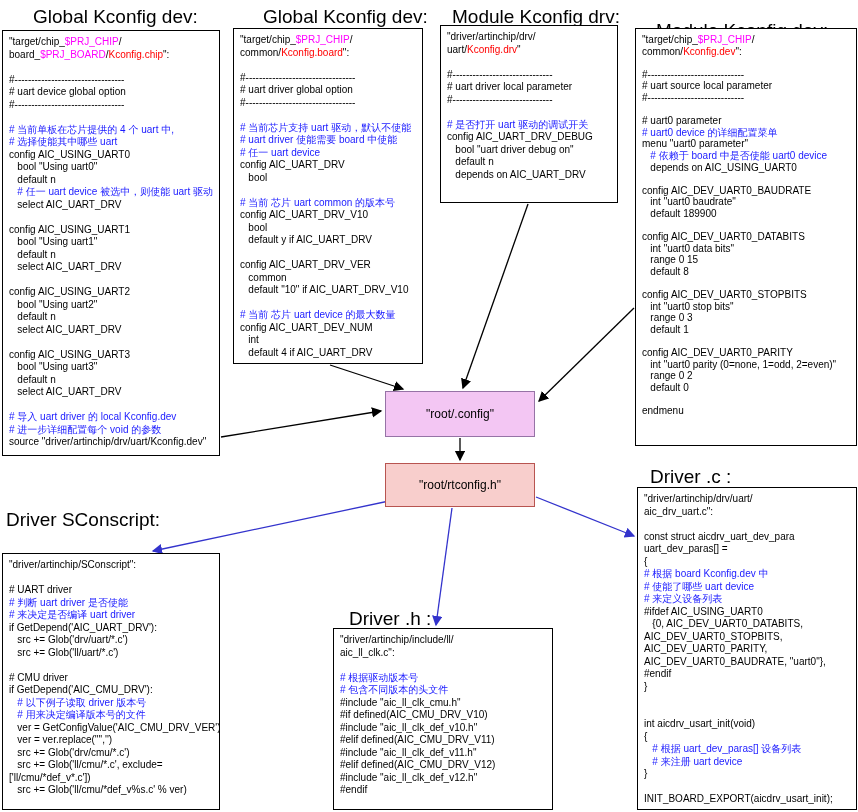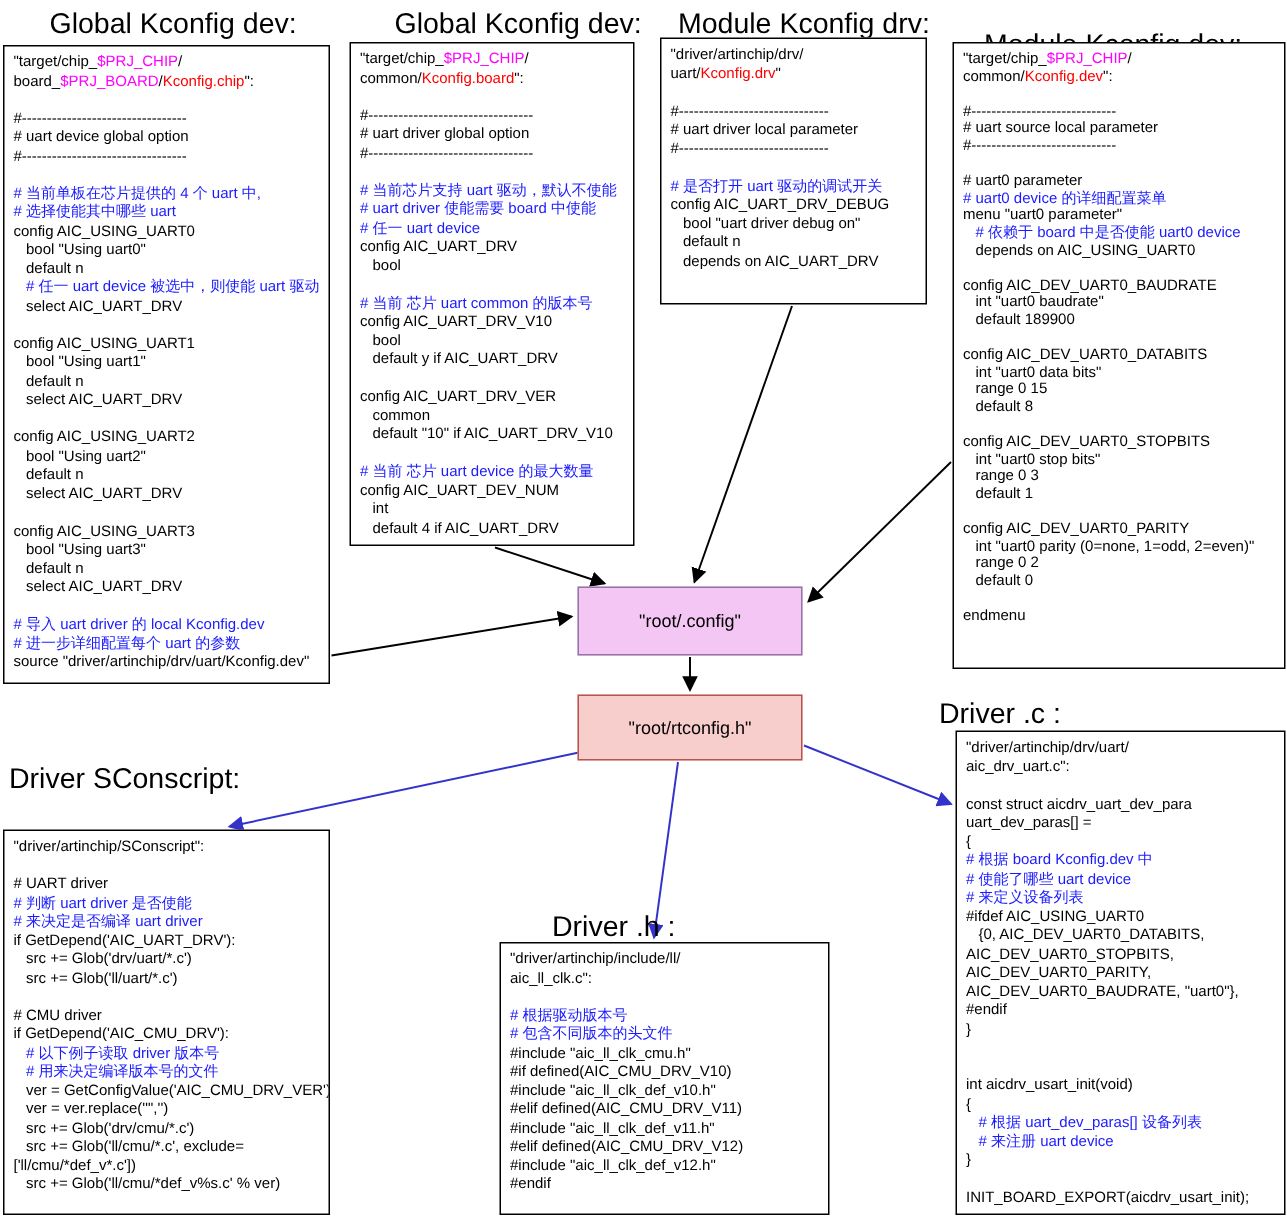--- a/index.html
+++ b/index.html
@@ -16,22 +16,22 @@
   .box-title{position:absolute;font-size:19px;color:#000;white-space:nowrap}
   .node{position:absolute;display:flex;align-items:center;justify-content:center;
         font-size:12px;text-align:center}
   #node-config{left:385px;top:391px;width:150px;height:46px;background:#f3c6f3;border:1px solid #9673a6}
   #node-rtconfig{left:385px;top:463px;width:150px;height:44px;background:#f8cecc;border:1px solid #b85450}
   #t0{left:33px;top:6px}   #b0{left:2px;top:30px;width:218px;height:426px}
   #t1{left:263px;top:6px}  #b1{left:233px;top:28px;width:190px;height:336px}
   #t2{left:452px;top:6px}  #b2{left:440px;top:25px;width:178px;height:178px}
   #t3{left:656px;top:20px}  #b3{left:635px;top:28px;width:222px;height:418px;--lh:11.6px}
   #t4{left:6px;top:509px}  #b4{left:2px;top:553px;width:218px;height:257px}
-  #t5{left:368px;top:608px}#b5{left:333px;top:628px;width:220px;height:182px}
-  #t6{left:626px;top:466px}#b6{left:637px;top:487px;width:220px;height:323px}
+  #t5{left:349px;top:608px}#b5{left:333px;top:628px;width:220px;height:182px}
+  #t6{left:650px;top:466px}#b6{left:637px;top:487px;width:220px;height:323px}
   svg.arrows{position:absolute;left:0;top:0;pointer-events:none}
 </style>
 </head>
 <body>
 
 <svg class="arrows" width="858" height="812">
   <defs>
     <marker id="mB" markerWidth="10" markerHeight="10" refX="7" refY="4" orient="auto">
       <path d="M0,0 L8,4 L0,8 z" fill="#000000"></path>
     </marker>
@@ -75,21 +75,21 @@
     <div class="line"><span class="c-k">   bool "Using uart2"</span></div>
     <div class="line"><span class="c-k">   default n</span></div>
     <div class="line"><span class="c-k">   select AIC_UART_DRV</span></div>
     <div class="line"><span class="c-k"></span></div>
     <div class="line"><span class="c-k">config AIC_USING_UART3</span></div>
     <div class="line"><span class="c-k">   bool "Using uart3"</span></div>
     <div class="line"><span class="c-k">   default n</span></div>
     <div class="line"><span class="c-k">   select AIC_UART_DRV</span></div>
     <div class="line"><span class="c-k"></span></div>
     <div class="line"><span class="c-b"># 导入 uart driver 的 local Kconfig.dev</span></div>
-    <div class="line"><span class="c-b"># 进一步详细配置每个 uart 的参数</span></div>
+    <div class="line"><span class="c-b"># 进一步详细配置每个 void 的参数</span></div>
     <div class="line"><span class="c-k">source "driver/artinchip/drv/uart/Kconfig.dev"</span></div>
   </div>
 
 <div class="box-title" id="t1">Global Kconfig dev:</div>
 <div class="box" id="b1">
     <div class="line"><span class="c-k">"target/chip_</span><span class="c-m">$PRJ_CHIP</span><span class="c-k">/</span></div>
     <div class="line"><span class="c-k">common/</span><span class="c-r">Kconfig.board</span><span class="c-k">":</span></div>
     <div class="line"><span class="c-k"></span></div>
     <div class="line"><span class="c-k">#---------------------------------</span></div>
     <div class="line"><span class="c-k"># uart driver global option</span></div>

